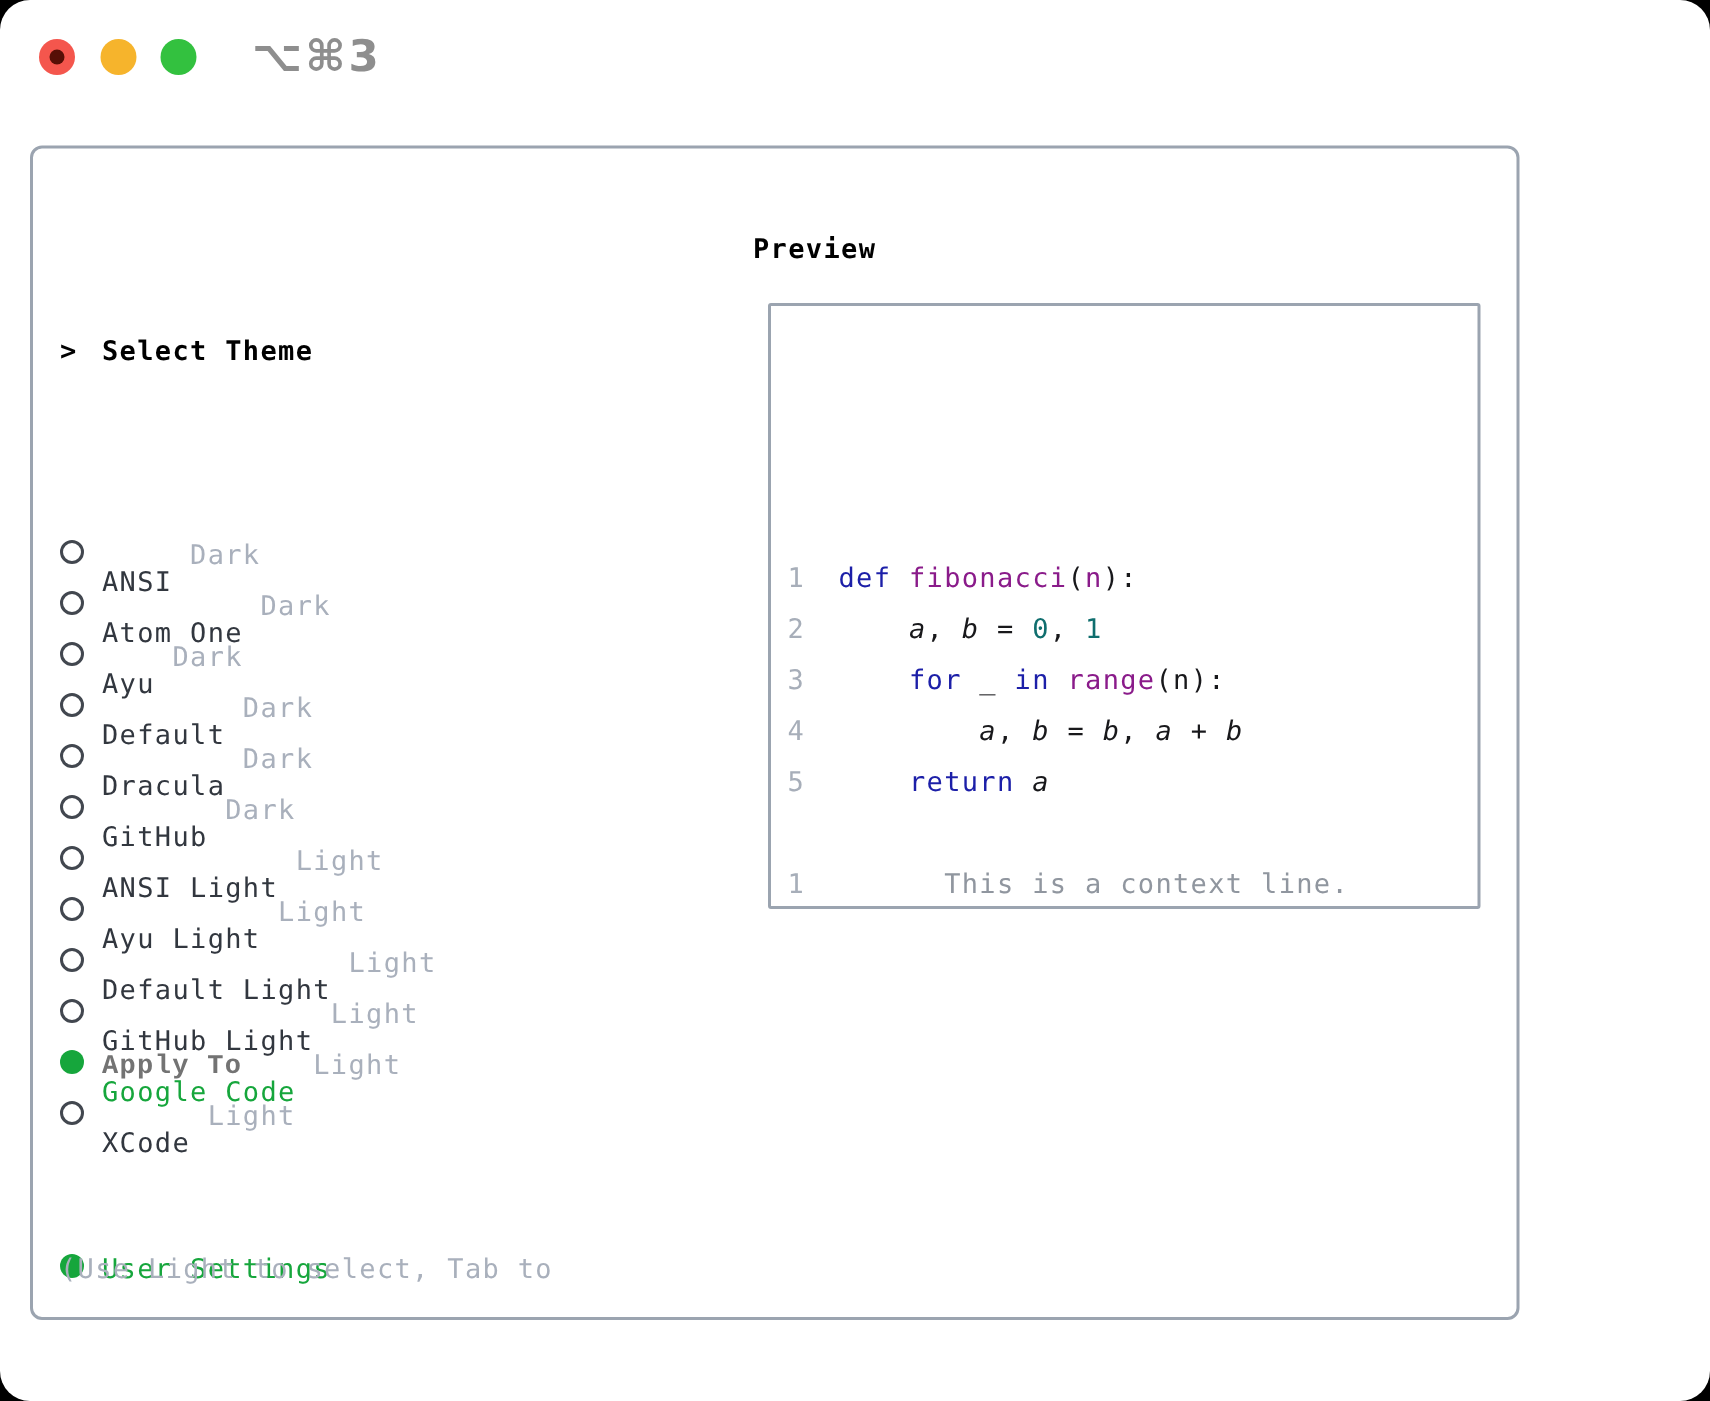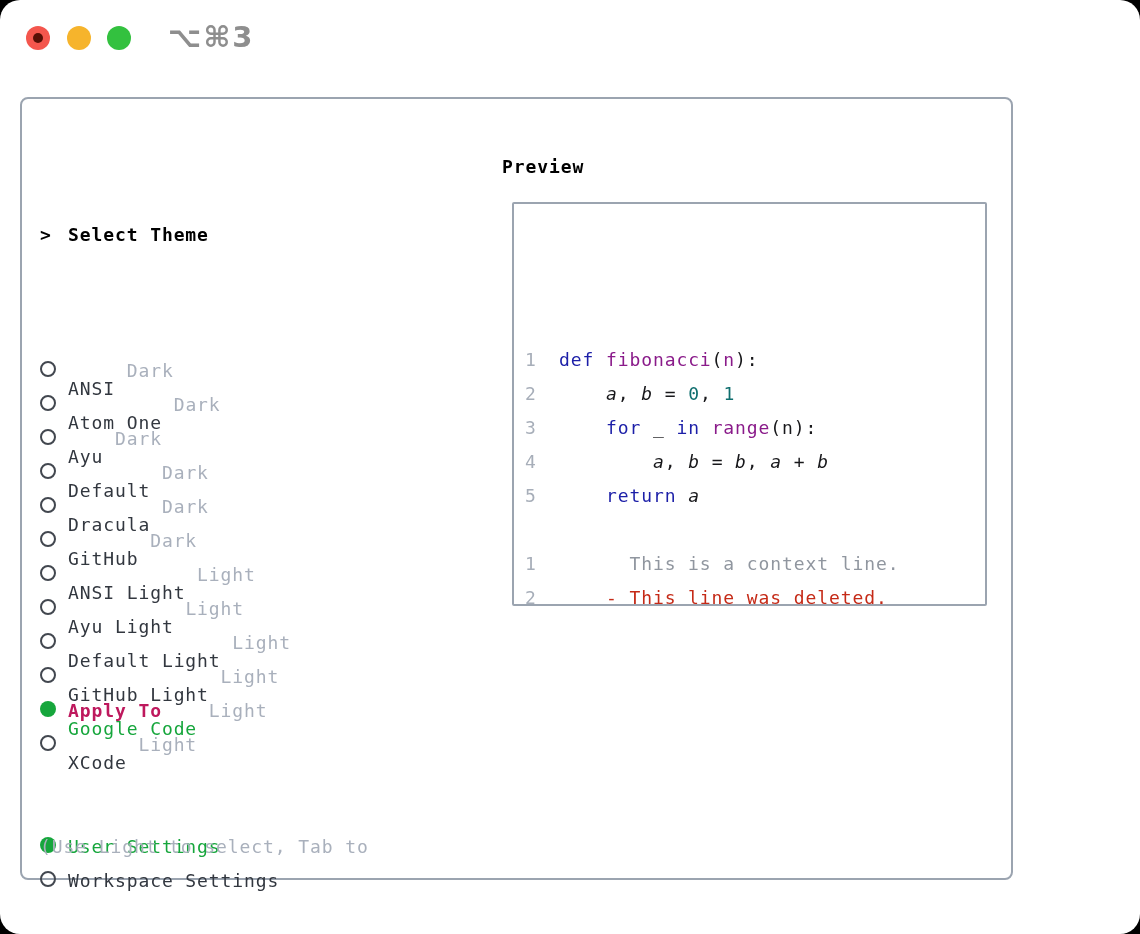--- a/index.html
+++ b/index.html
@@ -43,32 +43,32 @@
     display:inline-block;width:12px;height:12px;border-radius:50%;
     margin-top:2px;
   }
   .ring{border:2.5px solid var(--ring);}
   .dot{width:16px;height:16px;background:var(--accent-green);border:none;}
   .hdr{font-weight:bold;color:#000;}
   .t-name{color:var(--text-dark);margin-top:36px;}
   .t-name.sel{color:var(--accent-green);text-align:right;}
   .t-variant{color:var(--muted);}
   .apply-block{position:absolute;left:18px;top:527px;}
-  .apply-label{color:#be185d;font-weight:bold;}
+  .apply-label{color:#737373;font-weight:bold;font-family:Liberation Mono, monospace;}
   .opt-name{color:var(--text-dark);text-align:right;}
   .opt-name.sel{color:var(--accent-green);}
   .help-block{position:absolute;left:18px;top:663px;color:var(--muted);}
   
   .preview-title{position:absolute;left:480px;top:51px;font-weight:bold;color:#000;}
   .preview-box{
     position:absolute;left:490px;top:103px;width:475px;height:404px;
     border:2px solid var(--border);border-radius:2px;background:#fff;
     box-sizing:border-box;overflow:hidden;
   }
-  .code-area{position:absolute;left:11px;top:37px;}
+  .code-area{position:absolute;left:11px;top:63px;}
   .code-line{height:34px;}
   .ln{display:inline-block;width:34px;color:var(--line-num);}
   .tok-kw{color:var(--keyword);}
   .tok-fn{color:var(--function);}
   .tok-num{color:var(--number);}
   .tok-pl{color:var(--code-plain);}
   .tok-id{color:var(--code-plain);font-style:italic;}
   .diff-context{color:var(--diff-context);margin-top:33px;}
   .diff-deleted{color:var(--diff-deleted);}
 </style>
@@ -91,21 +91,21 @@
       </div>
       
     <div class="row"><span class="marker"><span class="ring"></span></span><span class="t-name">ANSI</span><span class="t-variant"> Dark</span></div><div class="row"><span class="marker"><span class="ring"></span></span><span class="t-name">Atom One</span><span class="t-variant"> Dark</span></div><div class="row"><span class="marker"><span class="ring"></span></span><span class="t-name">Ayu</span><span class="t-variant"> Dark</span></div><div class="row"><span class="marker"><span class="ring"></span></span><span class="t-name">Default</span><span class="t-variant"> Dark</span></div><div class="row"><span class="marker"><span class="ring"></span></span><span class="t-name">Dracula</span><span class="t-variant"> Dark</span></div><div class="row"><span class="marker"><span class="ring"></span></span><span class="t-name">GitHub</span><span class="t-variant"> Dark</span></div><div class="row"><span class="marker"><span class="ring"></span></span><span class="t-name">ANSI Light</span><span class="t-variant"> Light</span></div><div class="row"><span class="marker"><span class="ring"></span></span><span class="t-name">Ayu Light</span><span class="t-variant"> Light</span></div><div class="row"><span class="marker"><span class="ring"></span></span><span class="t-name">Default Light</span><span class="t-variant"> Light</span></div><div class="row"><span class="marker"><span class="ring"></span></span><span class="t-name">GitHub Light</span><span class="t-variant"> Light</span></div><div class="row"><span class="marker"><span class="dot"></span></span><span class="t-name sel">Google Code</span><span class="t-variant"> Light</span></div><div class="row"><span class="marker"><span class="ring"></span></span><span class="t-name">XCode</span><span class="t-variant"> Light</span></div></div>
 
     <div class="apply-block mono">
       <div class="row">
         <span class="marker"></span>
         <span class="apply-label">Apply To</span>
       </div>
       
-    <div class="row"><span class="marker"><span class="dot"></span></span><span class="opt-name sel">User Settings</span></div><div class="row"><span class="marker"><span class="ring"></span></span><span class="opt-name">Workspace Settings</span></div></div>
+    <div class="row"><span class="marker"><span class="dot"></span></span><span class="opt-name sel">User Settings</span></div></div>
 
     <div class="help-block mono">
       <div>(Use Light to select, Tab to</div>
       <div>change focus)</div>
     </div>
 
     <div class="preview-title mono">Preview</div>
 
     <div class="preview-box">
       <div class="code-area mono">

